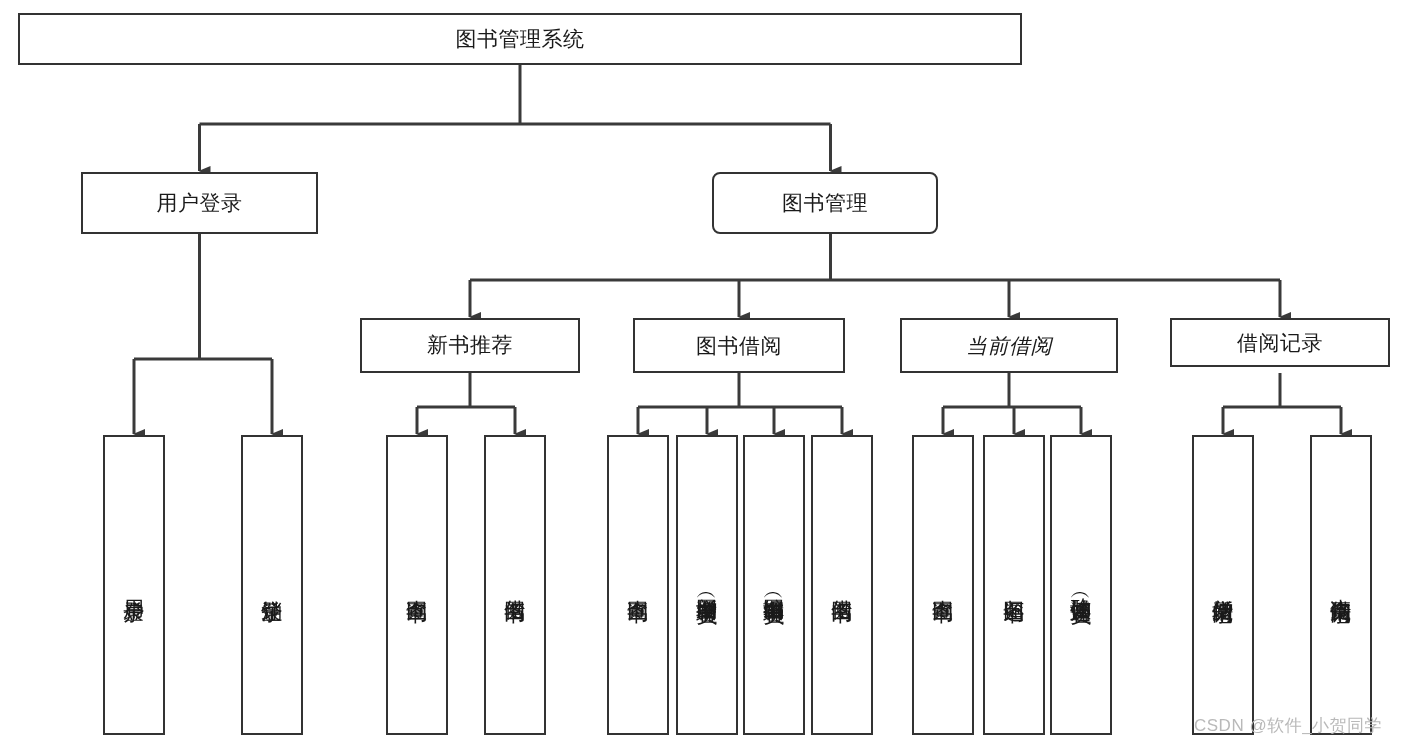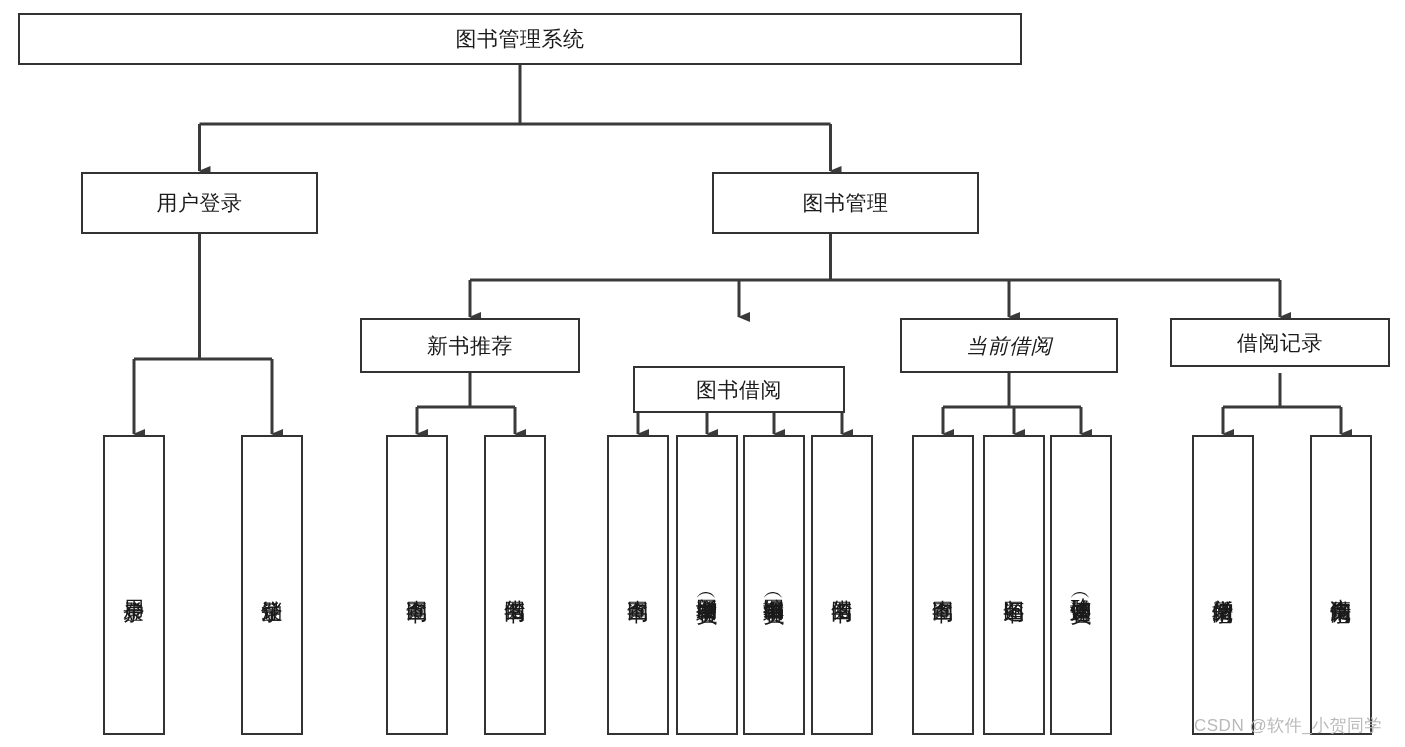--- a/index.html
+++ b/index.html
@@ -111,28 +111,28 @@
       </g>
   </svg>
 
   <div class="node-box" style="left: 18px; top: 13px; width: 1004px; height: 52px; align-items: center;">
     <span class="node-label-h">图书管理系统</span>
   </div>
 
   <div class="node-box" style="left: 81px; top: 172px; width: 237px; height: 62px;">
     <span class="node-label-h">用户登录</span>
   </div>
-  <div class="node-box" style="left: 712px; top: 172px; width: 267px; height: 62px;">
+  <div class="node-box" style="left: 712px; top: 172px; width: 226px; height: 62px; border-radius: 8px;">
     <span class="node-label-h">图书管理</span>
   </div>
 
-  <div class="node-box" style="left: 360px; top: 318px; width: 220px; height: 55px;">
+  <div class="node-box" style="left: 360px; top: 318px; width: 220px; height: 55px; font-family: Liberation Serif, serif;">
     <span class="node-label-h">新书推荐</span>
   </div>
-  <div class="node-box" style="left: 633px; top: 318px; width: 212px; height: 47px; margin-top: 48px;">
+  <div class="node-box" style="left: 633px; top: 318px; width: 212px; height: 55px;">
     <span class="node-label-h">图书借阅</span>
   </div>
   <div class="node-box" style="left: 900px; top: 318px; width: 218px; height: 55px; font-style: italic;">
     <span class="node-label-h">当前借阅</span>
   </div>
   <div class="node-box" style="left: 1170px; top: 318px; width: 220px; height: 49px;">
     <span class="node-label-h">借阅记录</span>
   </div>
 
   <div class="node-box" style="left: 103px; top: 435px; width: 62px; height: 300px;">

